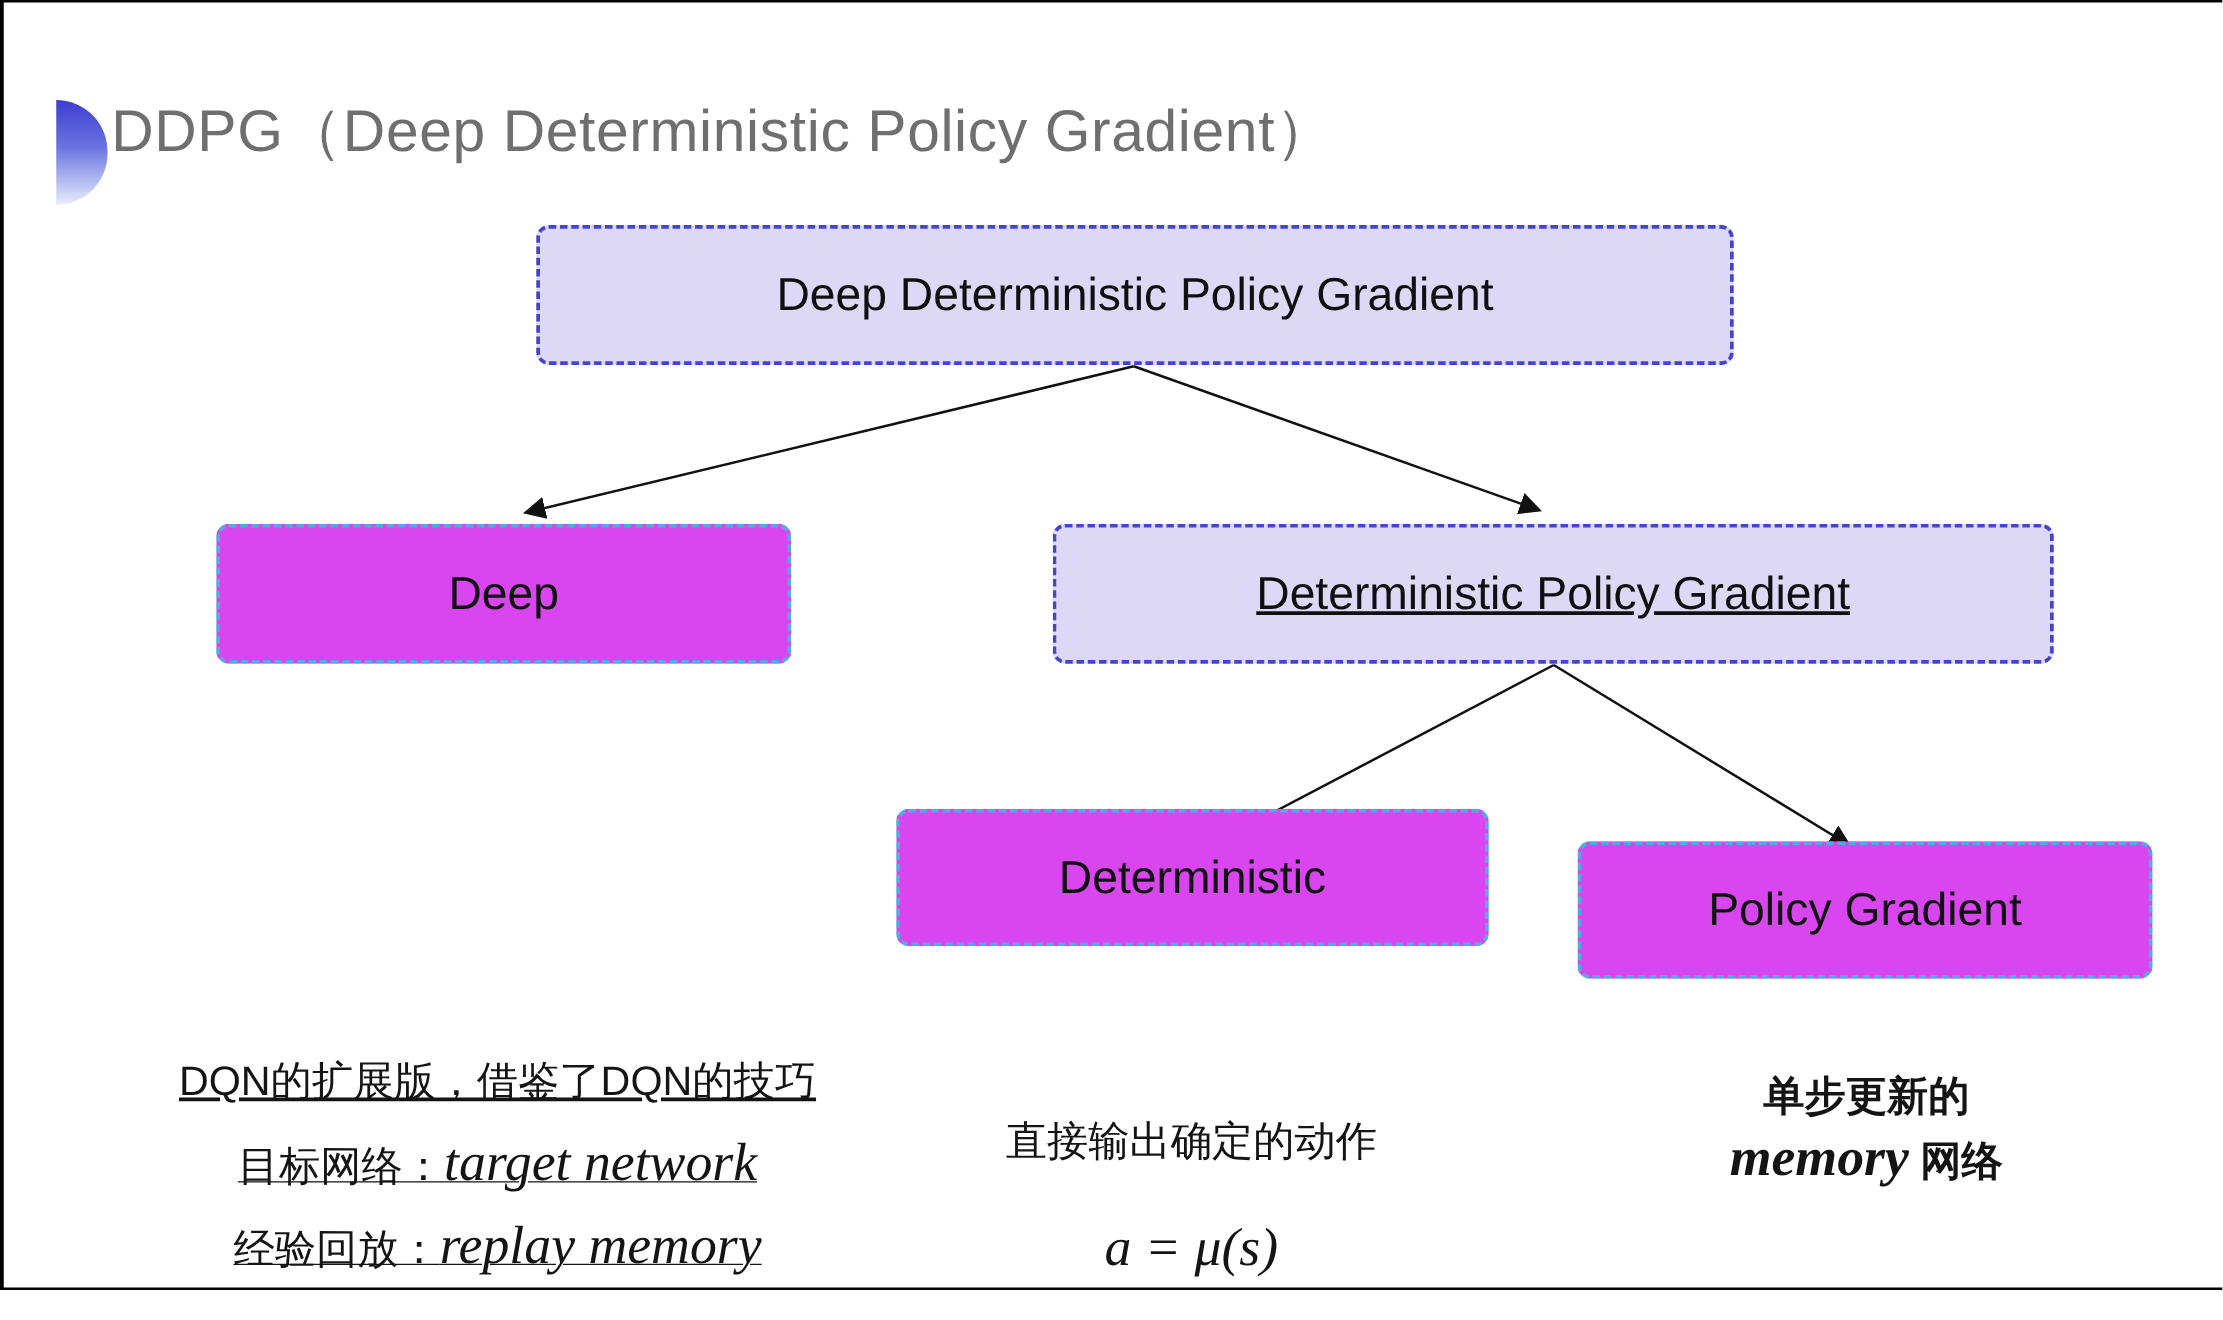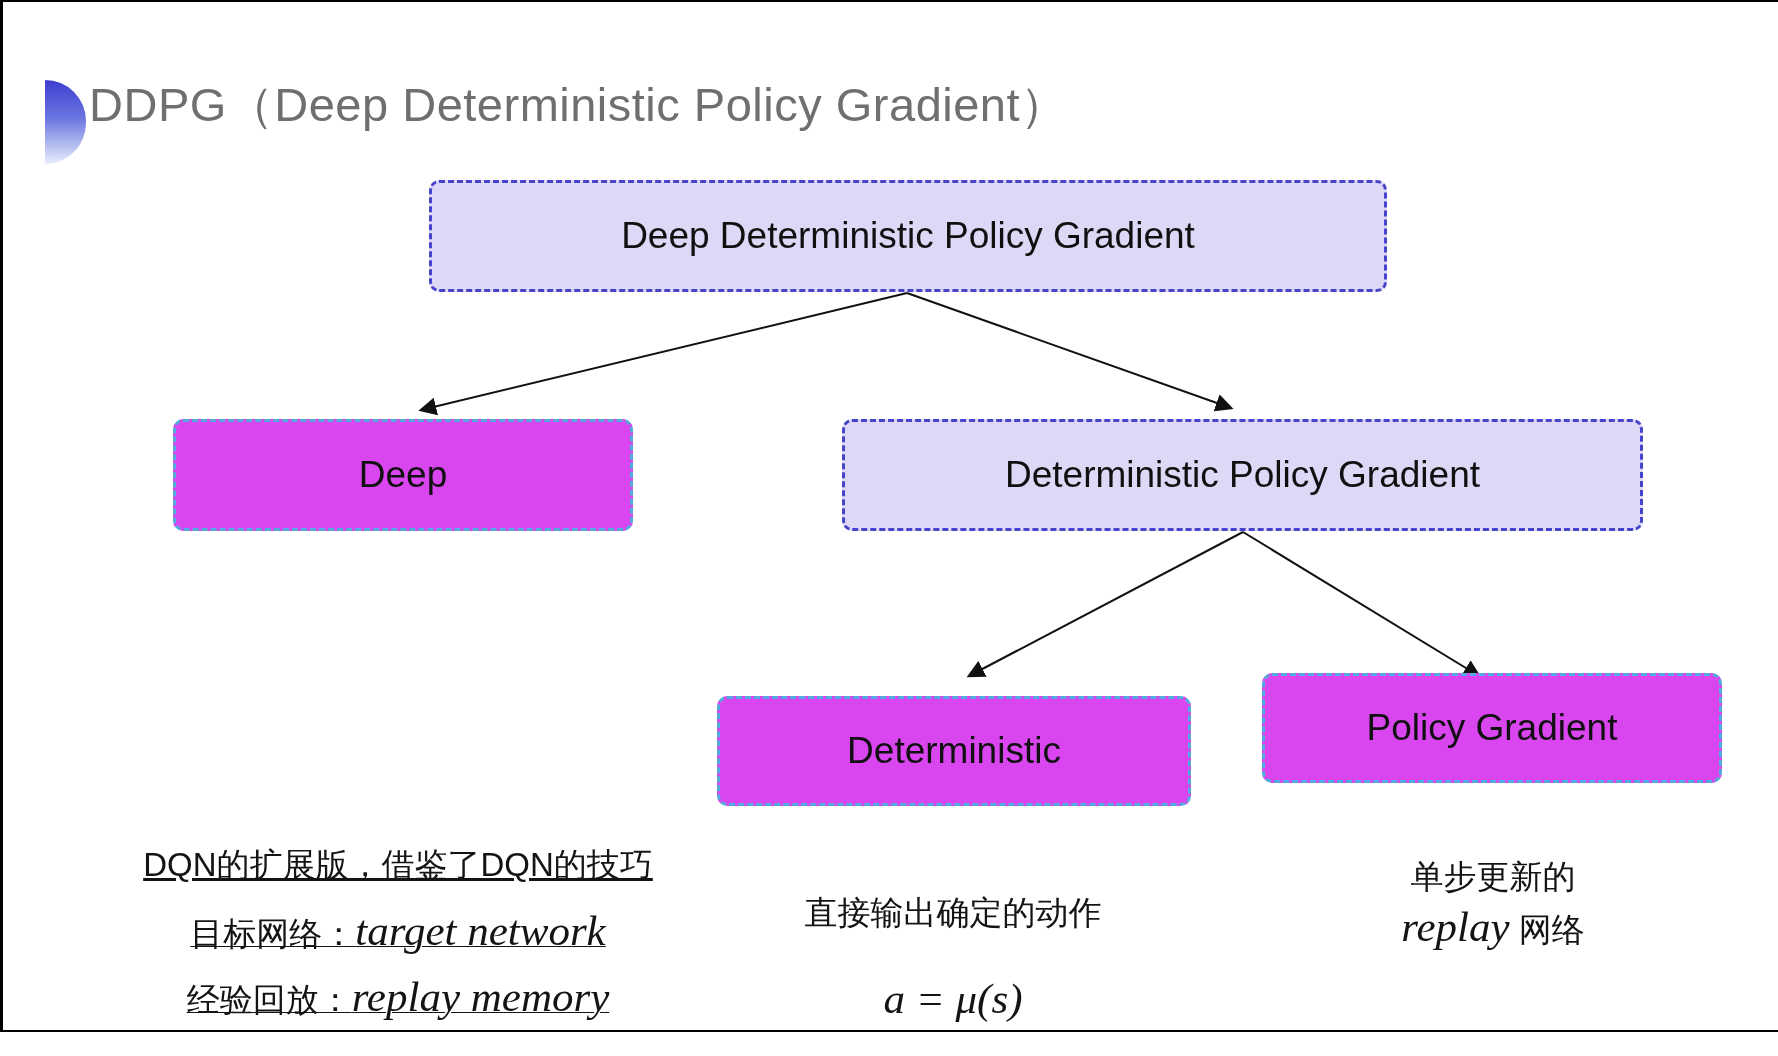--- a/index.html
+++ b/index.html
@@ -48,35 +48,35 @@
     justify-content: center;
     font-size: 37px;
     color: #101010;
     white-space: nowrap;
   }
   .node.purple { background: #dcd8f6; border: 3px dashed #4545cc; }
   .node.cyan   { background: #d946ef; border: 3px dashed #54aadc; }
 
   #node-ddpg          { left: 426px; top: 178px; width: 958px; height: 112px; }
   #node-deep          { left: 170px; top: 417px; width: 460px; height: 112px; }
-  #node-dpg           { left: 839px; top: 417px; width: 801px; height: 112px; }
-  #node-deterministic { left: 714px; top: 694px; width: 474px; height: 110px; }
+  #node-dpg           { left: 839px; top: 417px; width: 801px; height: 112px; text-decoration: underline; }
+  #node-deterministic { left: 714px; top: 645px; width: 474px; height: 110px; }
   #node-pg            { left: 1259px; top: 671px; width: 460px; height: 110px; }
 
   
   .note { position: absolute; text-align: center; color: #141414; }
   .note .row { white-space: nowrap; }
   .cjk  { font-size: 33px; font-family: "Liberation Sans", sans-serif; }
   .math { font-size: 43px; font-family: "Liberation Serif", serif; font-style: italic; }
 
   .note-left   { left: 100px;  top: 830px; width: 590px; text-decoration: underline; }
   .note-left .row { height: 66px; line-height: 66px; }
   .note-mid    { left: 780px;  top: 850px; width: 340px; }
   .note-mid .row { height: 50px; line-height: 50px; margin-top: 36px; }
-  .note-right  { left: 1320px; top: 850px; width: 340px; }
+  .note-right  { left: 1320px; top: 850px; width: 340px; font-weight: bold; }
   .note-right .row { height: 50px; line-height: 50px; }
 </style>
 </head>
 <body>
 
 <div class="stage">
 
   <svg class="arrows" width="1778" height="1056" viewBox="0 0 1778 1056">
     <defs>
       <marker id="arrowhead" viewBox="0 0 10 10" refX="8.5" refY="5" markerWidth="9" markerHeight="9" orient="auto-start-reverse">
@@ -108,16 +108,16 @@
     <div class="row"><span class="cjk">经验回放：</span><span class="math">replay memory</span></div>
   </div>
 
   <div class="note note-mid">
     <div class="row cjk">直接输出确定的动作</div>
     <div class="row math">a = μ(s)</div>
   </div>
 
   <div class="note note-right">
     <div class="row cjk">单步更新的</div>
-    <div class="row"><span class="math">replay</span><span class="cjk"> 网络</span></div>
+    <div class="row"><span class="math">memory</span><span class="cjk"> 网络</span></div>
   </div>
 
 </div>
 
 </body></html>

